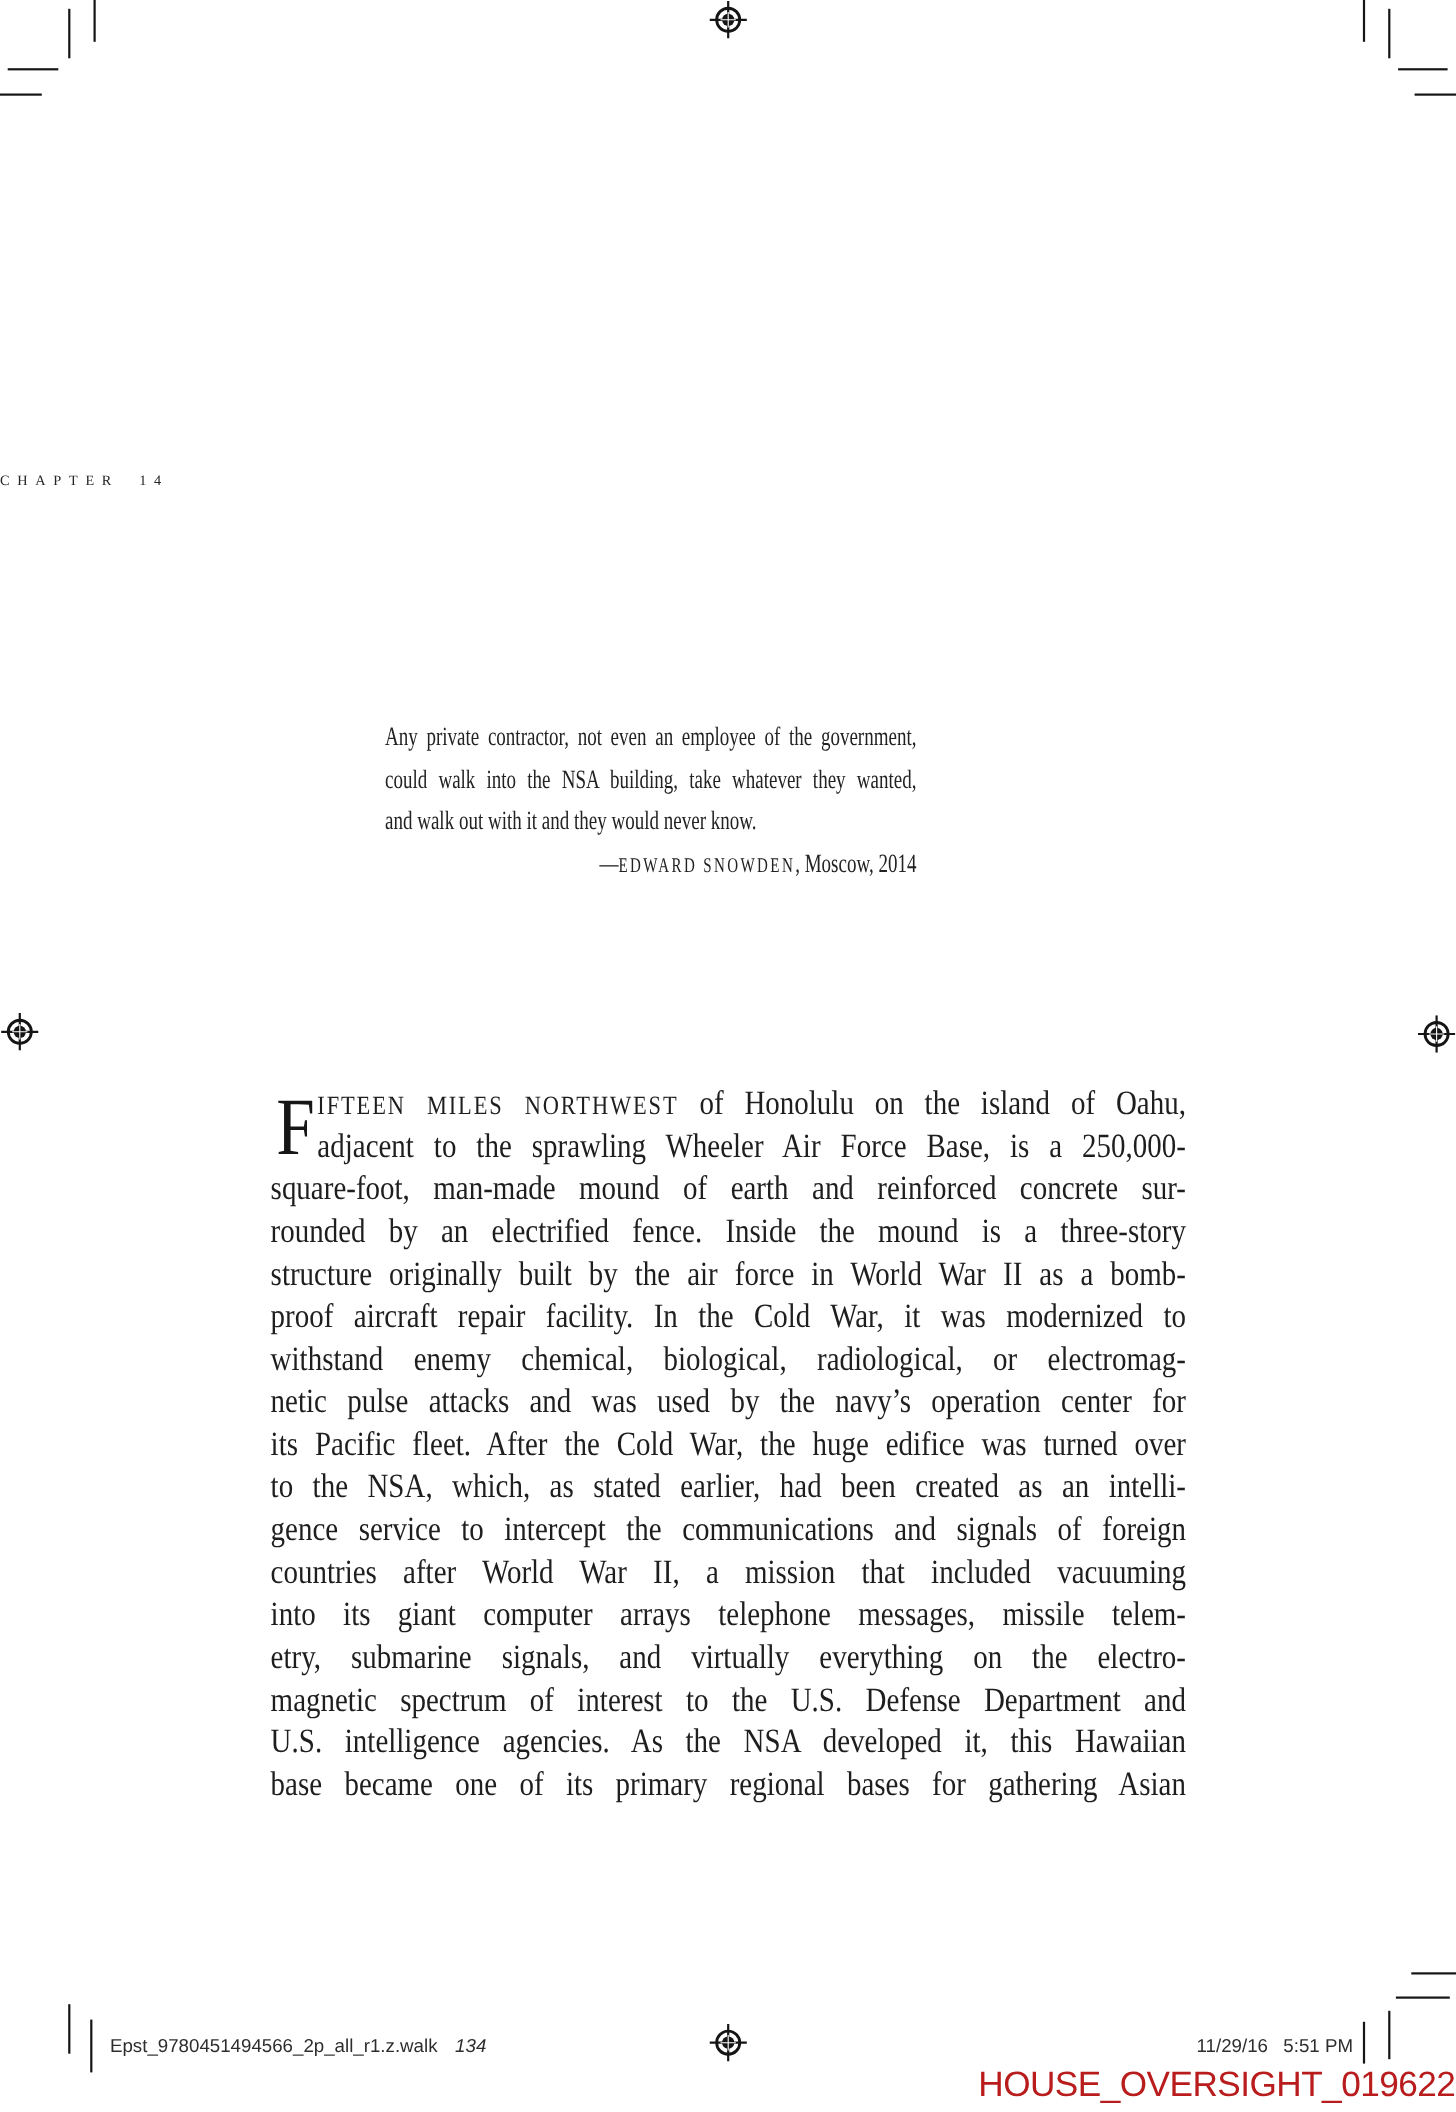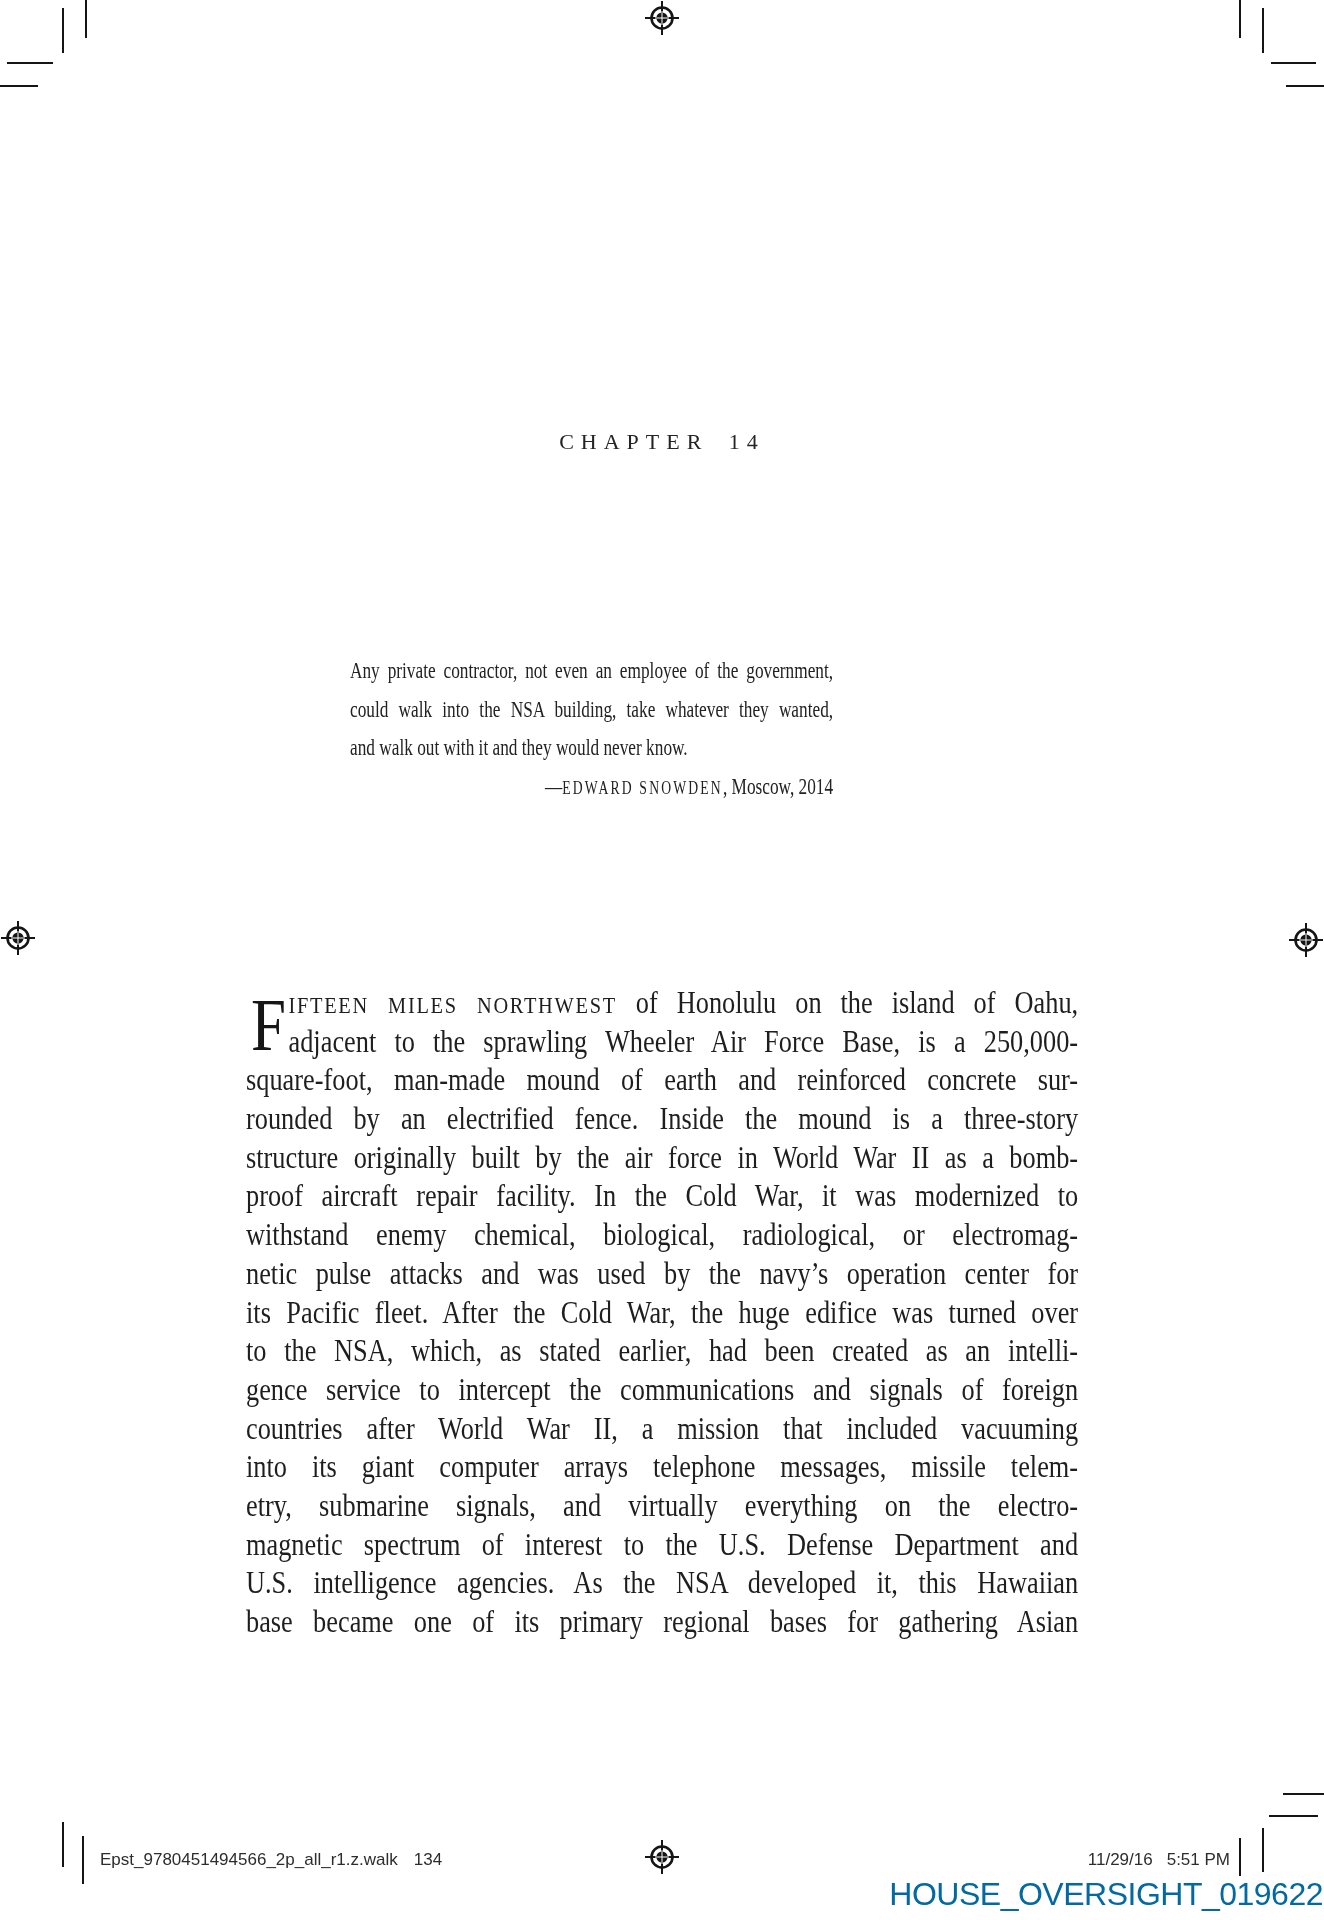--- a/index.html
+++ b/index.html
@@ -6,22 +6,22 @@
   .page{
     position:relative;width:1324px;height:1920px;margin:0 auto;
     background:#ffffff;overflow:hidden;
     font-family:"Liberation Serif",serif;color:#1f1f1f;
   }
   
   .mark{position:absolute;background:#151515;}
   .reg{position:absolute;width:34px;height:34px;}
   
   .chapter-label{
-    position:absolute;left:0;right:0;top:429px;text-align:center;
-    font-size:22px;letter-spacing:7px;word-spacing:8px;color:#242424;
+    position:absolute;left:0;right:0;top:429px;text-align:left;
+    font-size:13px;letter-spacing:7px;word-spacing:8px;color:#242424;
   }
   .chapter-title{
     position:absolute;left:0;right:0;top:516px;text-align:center;
     font-size:45px;letter-spacing:-0.5px;color:#1a1a1a;line-height:1.3;
   }
   
   .epigraph{
     position:absolute;left:350px;top:651px;width:671px;
     transform:scaleX(0.72);transform-origin:left top;
     font-size:24px;line-height:38.5px;color:#222;
@@ -41,30 +41,30 @@
   .dropcap{
     position:absolute;left:6px;top:4px;font-size:74px;line-height:1;
     color:#161616;
   }
   .smallcaps{font-size:24px;letter-spacing:2px;}
   
   .footer-slug{
     position:absolute;left:100px;top:1850px;
     font-family:"Liberation Sans",sans-serif;font-size:17px;color:#2d2d2d;
   }
-  .footer-slug .pagenum{margin-left:16px;}
+  .footer-slug .pagenum{margin-left:16px;font-style:italic;}
   .footer-date{
     position:absolute;right:94px;top:1850px;
     font-family:"Liberation Sans",sans-serif;font-size:17px;color:#2d2d2d;
   }
   .footer-date .time{margin-left:14px;}
   .watermark{
     position:absolute;right:1px;top:1876px;
     font-family:"Liberation Sans",sans-serif;font-size:32px;
-    letter-spacing:-0.5px;color:#0369a1;white-space:nowrap;
+    letter-spacing:-0.5px;color:#b91c1c;white-space:nowrap;
   }
 </style>
 </head>
 <body>
 
 <div class="page">
 
   <svg class="reg" style="left:645px;top:1px;" viewBox="0 0 34 34">
     <line x1="17" y1="0" x2="17" y2="34" stroke="#151515" stroke-width="2"></line>
     <line x1="0" y1="17" x2="34" y2="17" stroke="#151515" stroke-width="2"></line>

